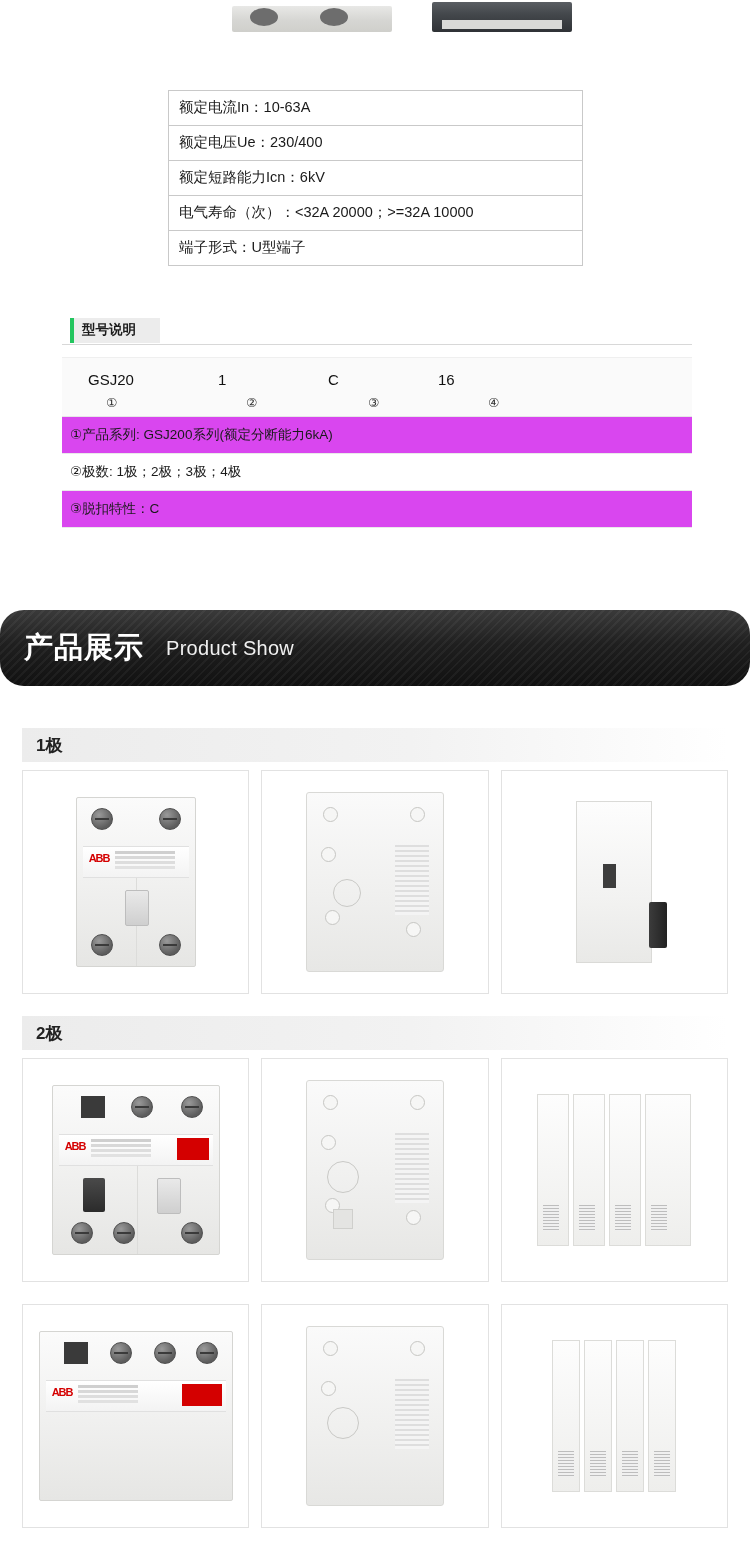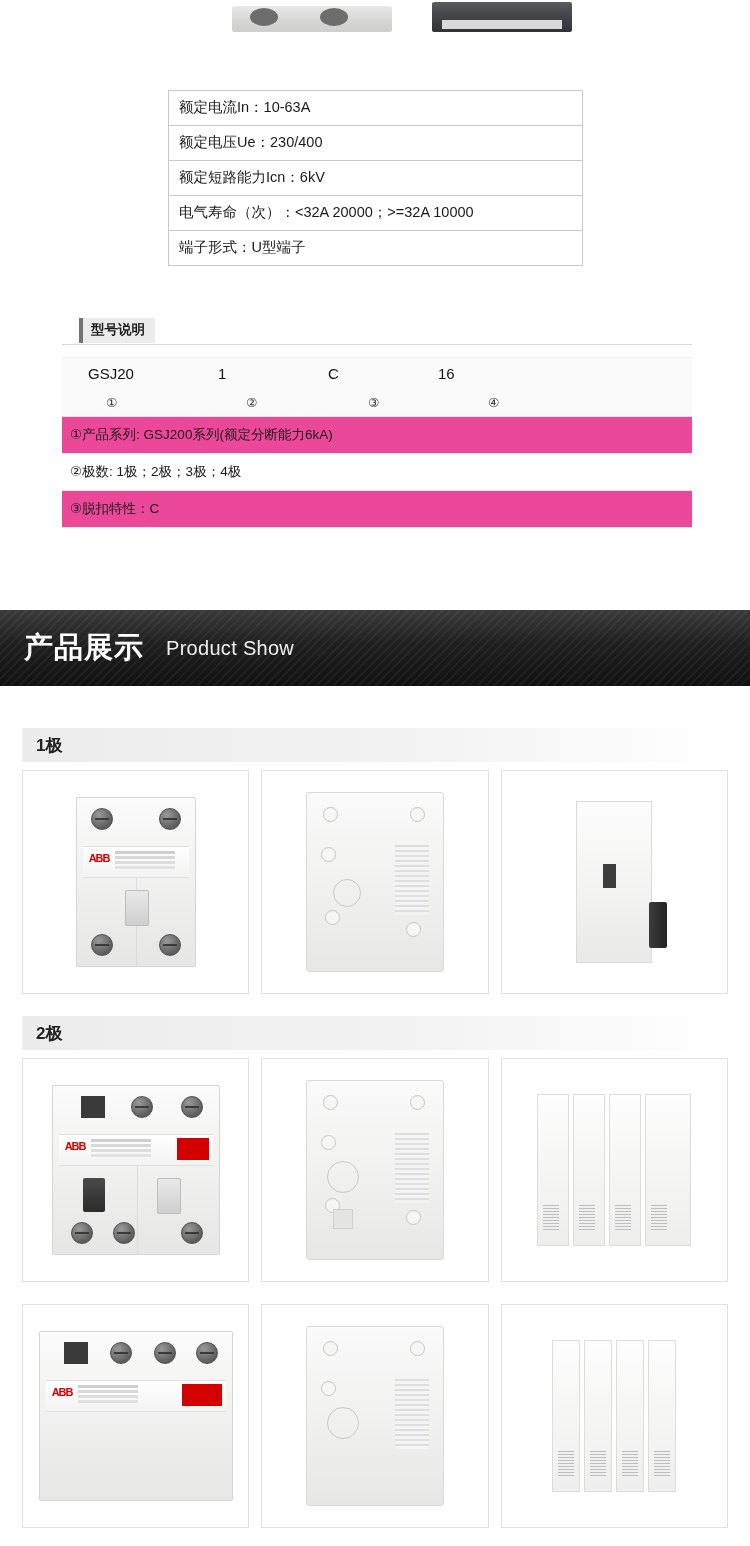--- a/index.html
+++ b/index.html
@@ -91,44 +91,43 @@
     position: relative;
   }
   .model-head {
     position: relative;
     height: 22px;
     border-bottom: 1px solid #d8d8d8;
   }
   .model-head .tag {
     display: inline-block;
     background: #ececec;
-    border-left: 4px solid #737373;
+    border-left: 4px solid #22c55e;
     font-size: 13.5px;
     font-weight: bold;
     color: #1b1b1b;
-    padding: 3px 10px 4px 8px;
+    padding: 3px 24px 4px 8px;
     position: absolute;
     left: 8px;
     top: -4px;
-    margin-left: 9px;
   }
   .model-example {
     font-size: 16px;
     margin: 18px 0 0 22px;
     color: #111;
   }
   .model-example b {
     font-weight: bold;
   }
   .code-row {
     display: flex;
     margin: 12px 0 0 0;
     background: #fafafa;
     height: 30px;
-    align-items: center;
+    align-items: flex-end;
     border-top: 1px solid #efefef;
   }
   .code-row .cell {
     font-size: 15px;
     color: #111;
     text-align: left;
   }
   .c1 { width: 130px; padding-left: 26px; }
   .c2 { width: 110px; }
   .c3 { width: 110px; }
@@ -150,34 +149,35 @@
   .num-row .c4 { padding-left: 10px; }
 
   .desc-row {
     font-size: 13.5px;
     color: #1a1a1a;
     padding: 9px 0 9px 8px;
     border-bottom: 1px solid #e9e9e9;
     background: #ffffff;
   }
   .desc-row.alt {
-    background: #ec4899;
+    background: #d946ef;
   }
 
   
   .banner {
     margin-top: 82px;
     height: 76px;
     background:
       repeating-linear-gradient(135deg, rgba(255,255,255,0.045) 0px, rgba(255,255,255,0.045) 2px, rgba(0,0,0,0) 2px, rgba(0,0,0,0) 6px),
       linear-gradient(180deg, #3a3a3a 0%, #1f1f1f 45%, #111111 100%);
     display: flex;
     align-items: center;
     padding-left: 24px;
     box-sizing: border-box;
+    border-radius: 24px;
   }
   .banner .cn {
     color: #ffffff;
     font-size: 29px;
     font-weight: bold;
     letter-spacing: 1px;
     font-family: "DejaVu Sans", "Liberation Sans", sans-serif;
   }
   .banner .en {
     color: #f0f0f0;

